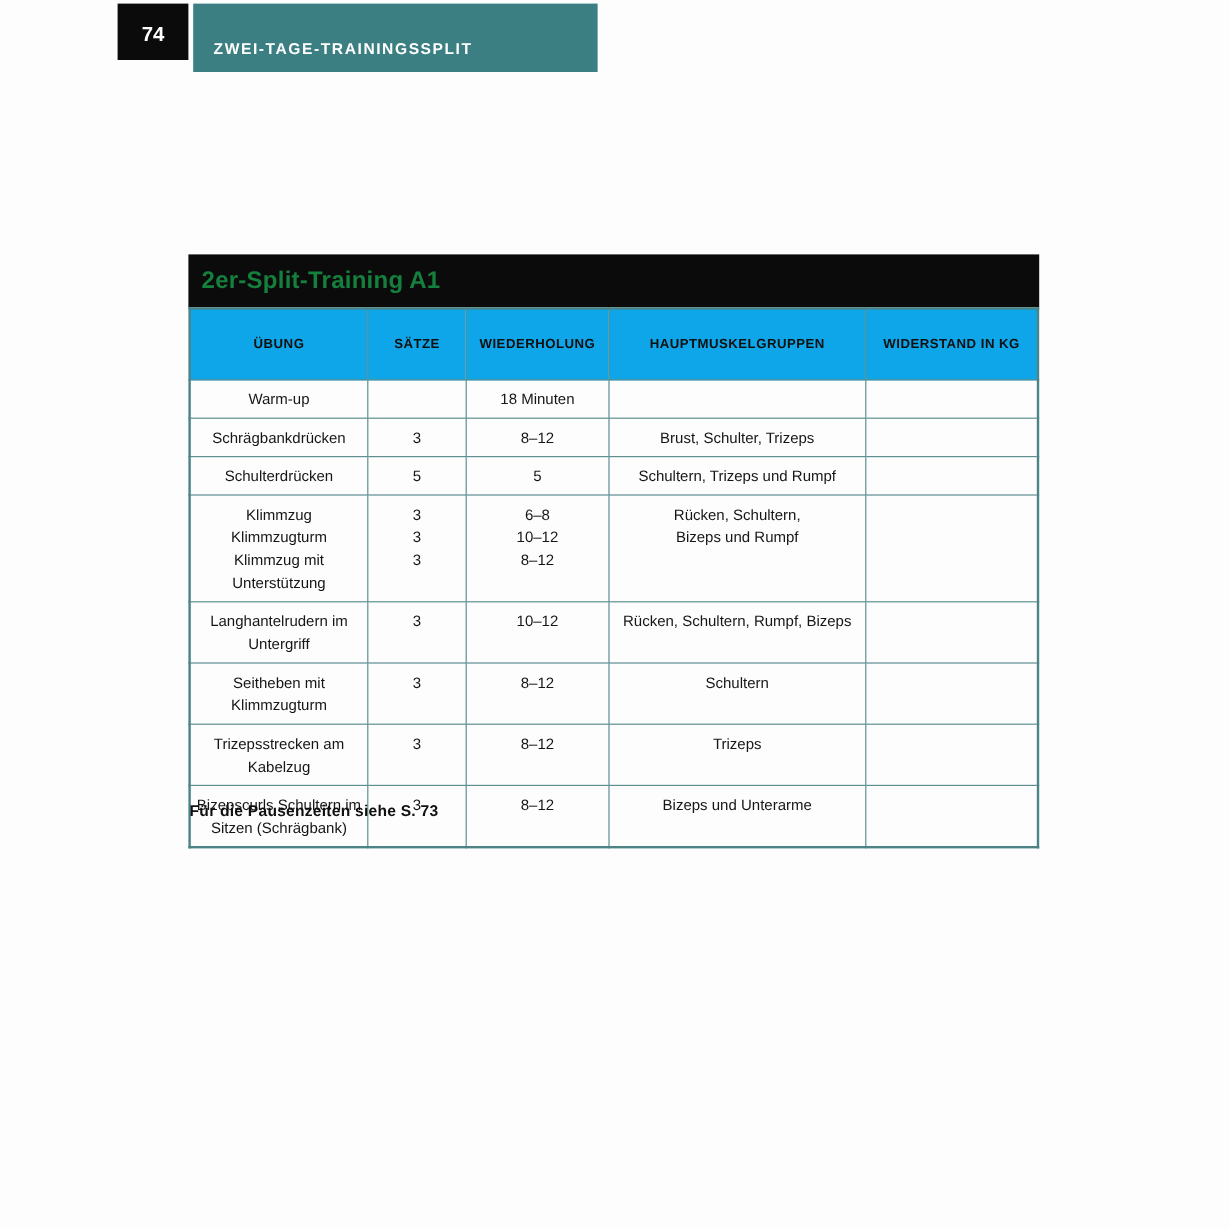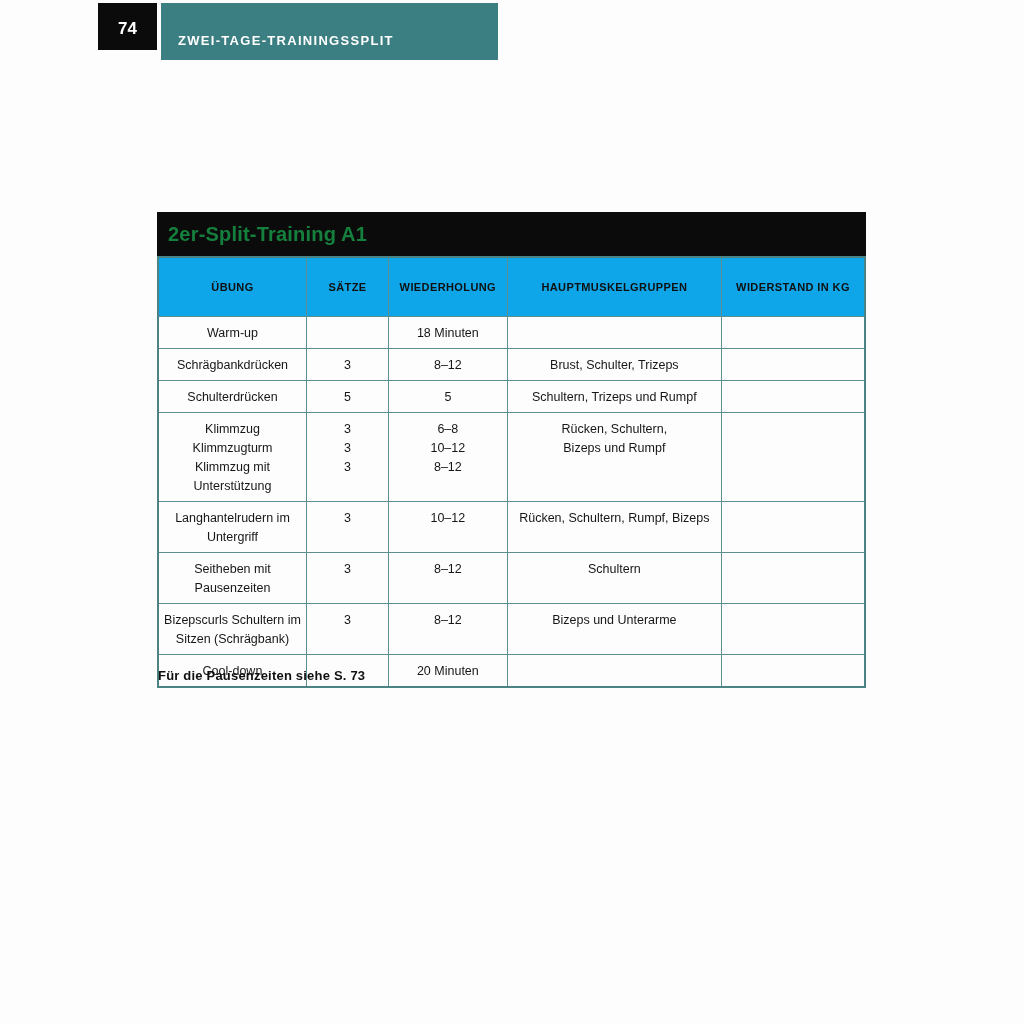--- a/index.html
+++ b/index.html
@@ -176,38 +176,39 @@
       </tr>
       <tr class="h44">
         <td>Langhantelrudern im
 Untergriff</td>
         <td>3</td>
         <td>10–12</td>
         <td>Rücken, Schultern, Rumpf, Bizeps</td>
         <td></td>
       </tr>
       <tr class="h29">
-        <td>Seitheben mit Pausenzeiten</td>
+        <td>Seitheben mit Klimmzugturm</td>
         <td>3</td>
         <td>8–12</td>
         <td>Schultern</td>
+        <td></td>
+      </tr>
+      <tr class="h44">
+        <td>Trizepsstrecken am
+Kabelzug</td>
+        <td>3</td>
+        <td>8–12</td>
+        <td>Trizeps</td>
         <td></td>
       </tr>
       <tr class="h46">
         <td>Bizepscurls Schultern im
 Sitzen (Schrägbank)</td>
         <td>3</td>
         <td>8–12</td>
         <td>Bizeps und Unterarme</td>
         <td></td>
       </tr>
-      <tr class="h29">
-        <td>Cool-down</td>
-        <td></td>
-        <td>20 Minuten</td>
-        <td></td>
-        <td></td>
-      </tr>
     </tbody>
   </table>
 </div>
 
 <div class="footnote">Für die Pausenzeiten siehe S. 73</div>
 
 </body></html>

